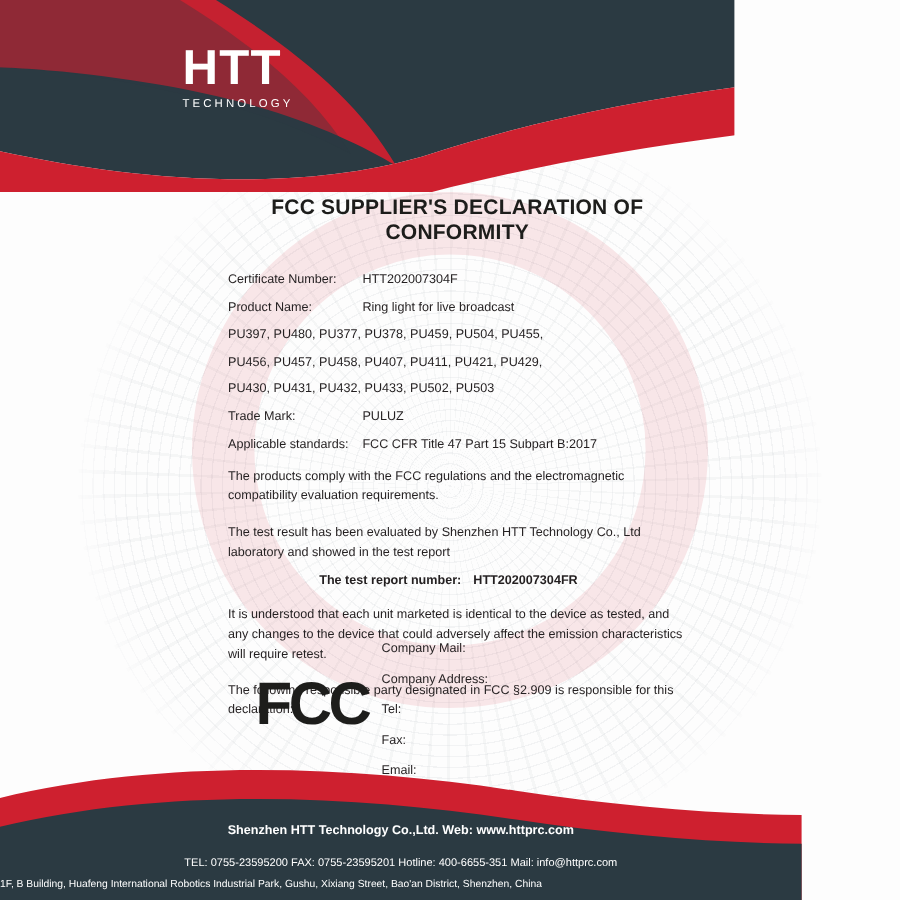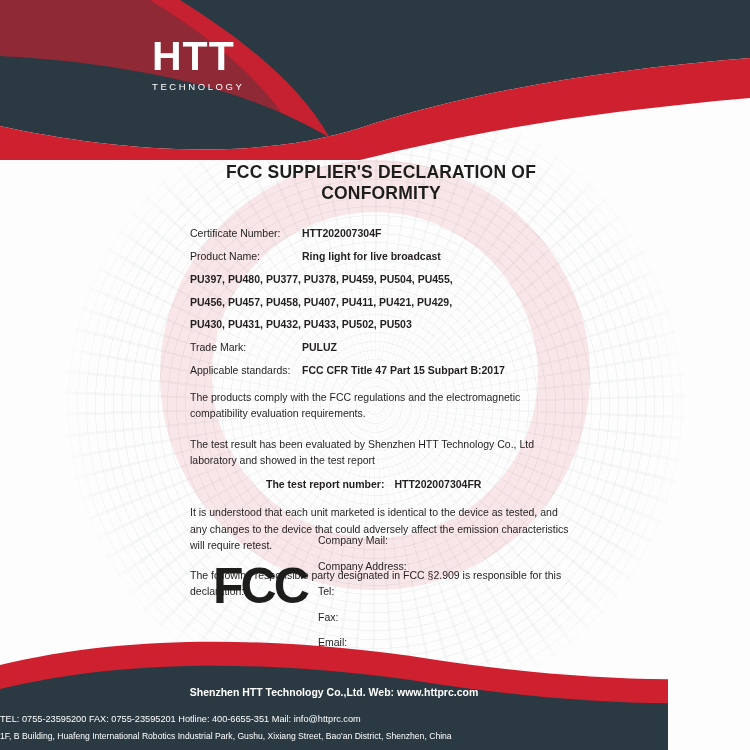--- a/index.html
+++ b/index.html
@@ -58,21 +58,21 @@
     height: 86px;
     transform: translateY(-50%);
     background: #fdfdfd;
     opacity: .0;
   }
 
   
   .hdr {
     position: absolute;
     left: 0; top: 0;
-    width: 750px; height: 160px;
+    width: 612px; height: 160px;
     overflow: hidden;
   }
   .hdr svg { display: block; }
   .hdr-logo {
     position: absolute;
     left: 152px;
     top: 36px;
     color: #ffffff;
     line-height: 1;
   }
@@ -101,20 +101,21 @@
     bottom: 52px;
     text-align: center;
     font-size: 10.5px;
     font-weight: bold;
     color: #ffffff;
   }
   .ftr-line2 {
     position: absolute;
     left: 0; right: 0;
     bottom: 26px;
+    text-align: center;
     font-size: 9.2px;
     color: #ffffff;
   }
   .ftr-line3 {
     position: absolute;
     left: 0; right: 0;
     bottom: 9px;
     text-align: left;
     font-size: 8.6px;
     color: #ffffff;
@@ -140,21 +141,21 @@
     margin-bottom: 9px;
     font-size: 10.5px;
     line-height: 1.35;
   }
   .field-label {
     width: 112px;
     flex: 0 0 112px;
     color: #231f20;
   }
   .field-value {
-    font-weight: bold;
+    font-weight: normal;
     color: #231f20;
   }
   .field-value .cont {
     display: block;
     margin-top: 8px;
   }
   .para {
     font-size: 10.5px;
     line-height: 1.55;
     margin: 12px 0 0 0;

